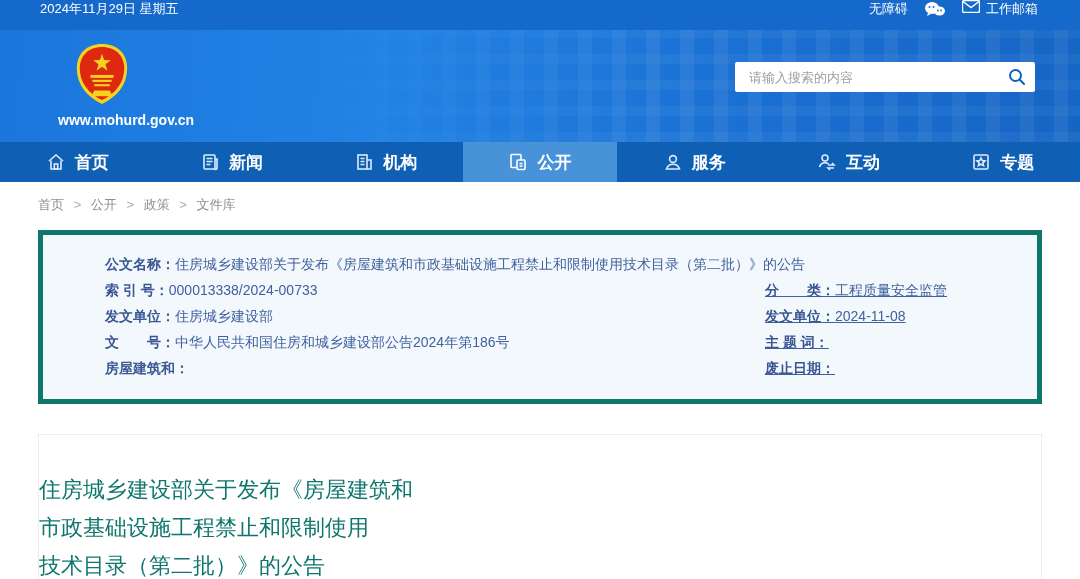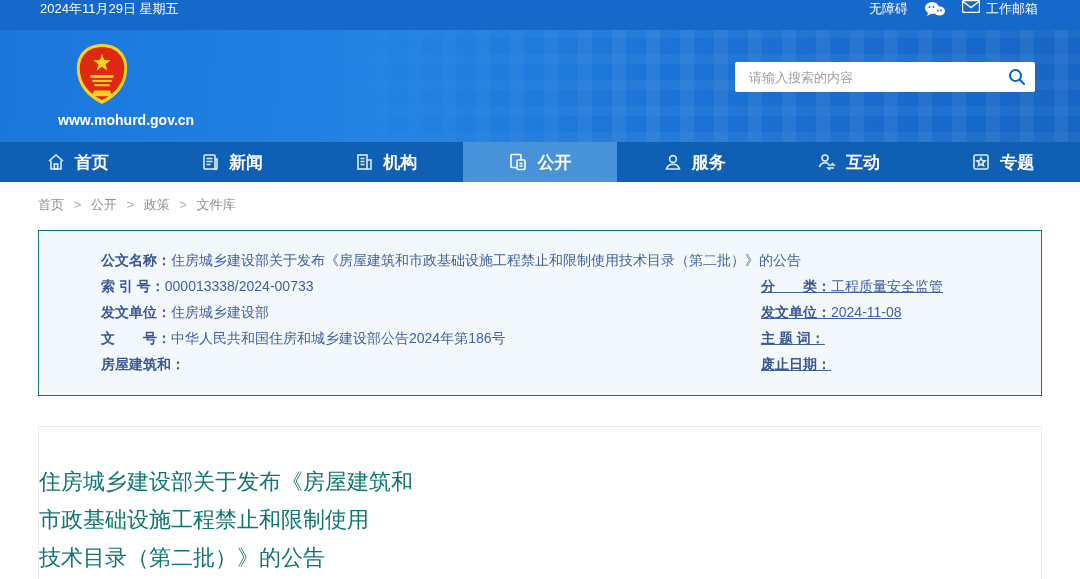--- a/index.html
+++ b/index.html
@@ -48,21 +48,21 @@
     color:#fff; font-size:17px; font-weight:bold; cursor:pointer; }
   .nav-item.active { background:#4792d9; }
   .nav-item svg { width:20px; height:20px; }
 
   
   .breadcrumb { padding:14px 38px 12px; font-size:13px; color:#8a8f96; }
   .breadcrumb .bc-item { color:#8a8f96; cursor:pointer; }
   .breadcrumb .bc-sep { margin:0 6px; color:#a8adb4; }
 
   
-  .info-box { margin:4px 38px 0; background:#f3f8fd; border:1px solid #0f766e;
+  .info-box { margin:4px 38px 0; background:#f3f8fd; border:5px solid #0f766e;
     padding:16px 0 18px 62px; color:#41619e; font-size:14px; }
   .info-row { line-height:26px; white-space:nowrap; }
   .info-row .lbl { font-weight:bold; color:#3a5792; }
   .info-row .val { color:#41619e; }
   .info-cols { display:flex; }
   .info-cols .col-left { width:660px; }
   .info-cols .col-right { flex:1;text-decoration:underline; }
 
   
   .doc-box { margin:30px 38px 0; background:#fff; border:1px solid #ececec;

